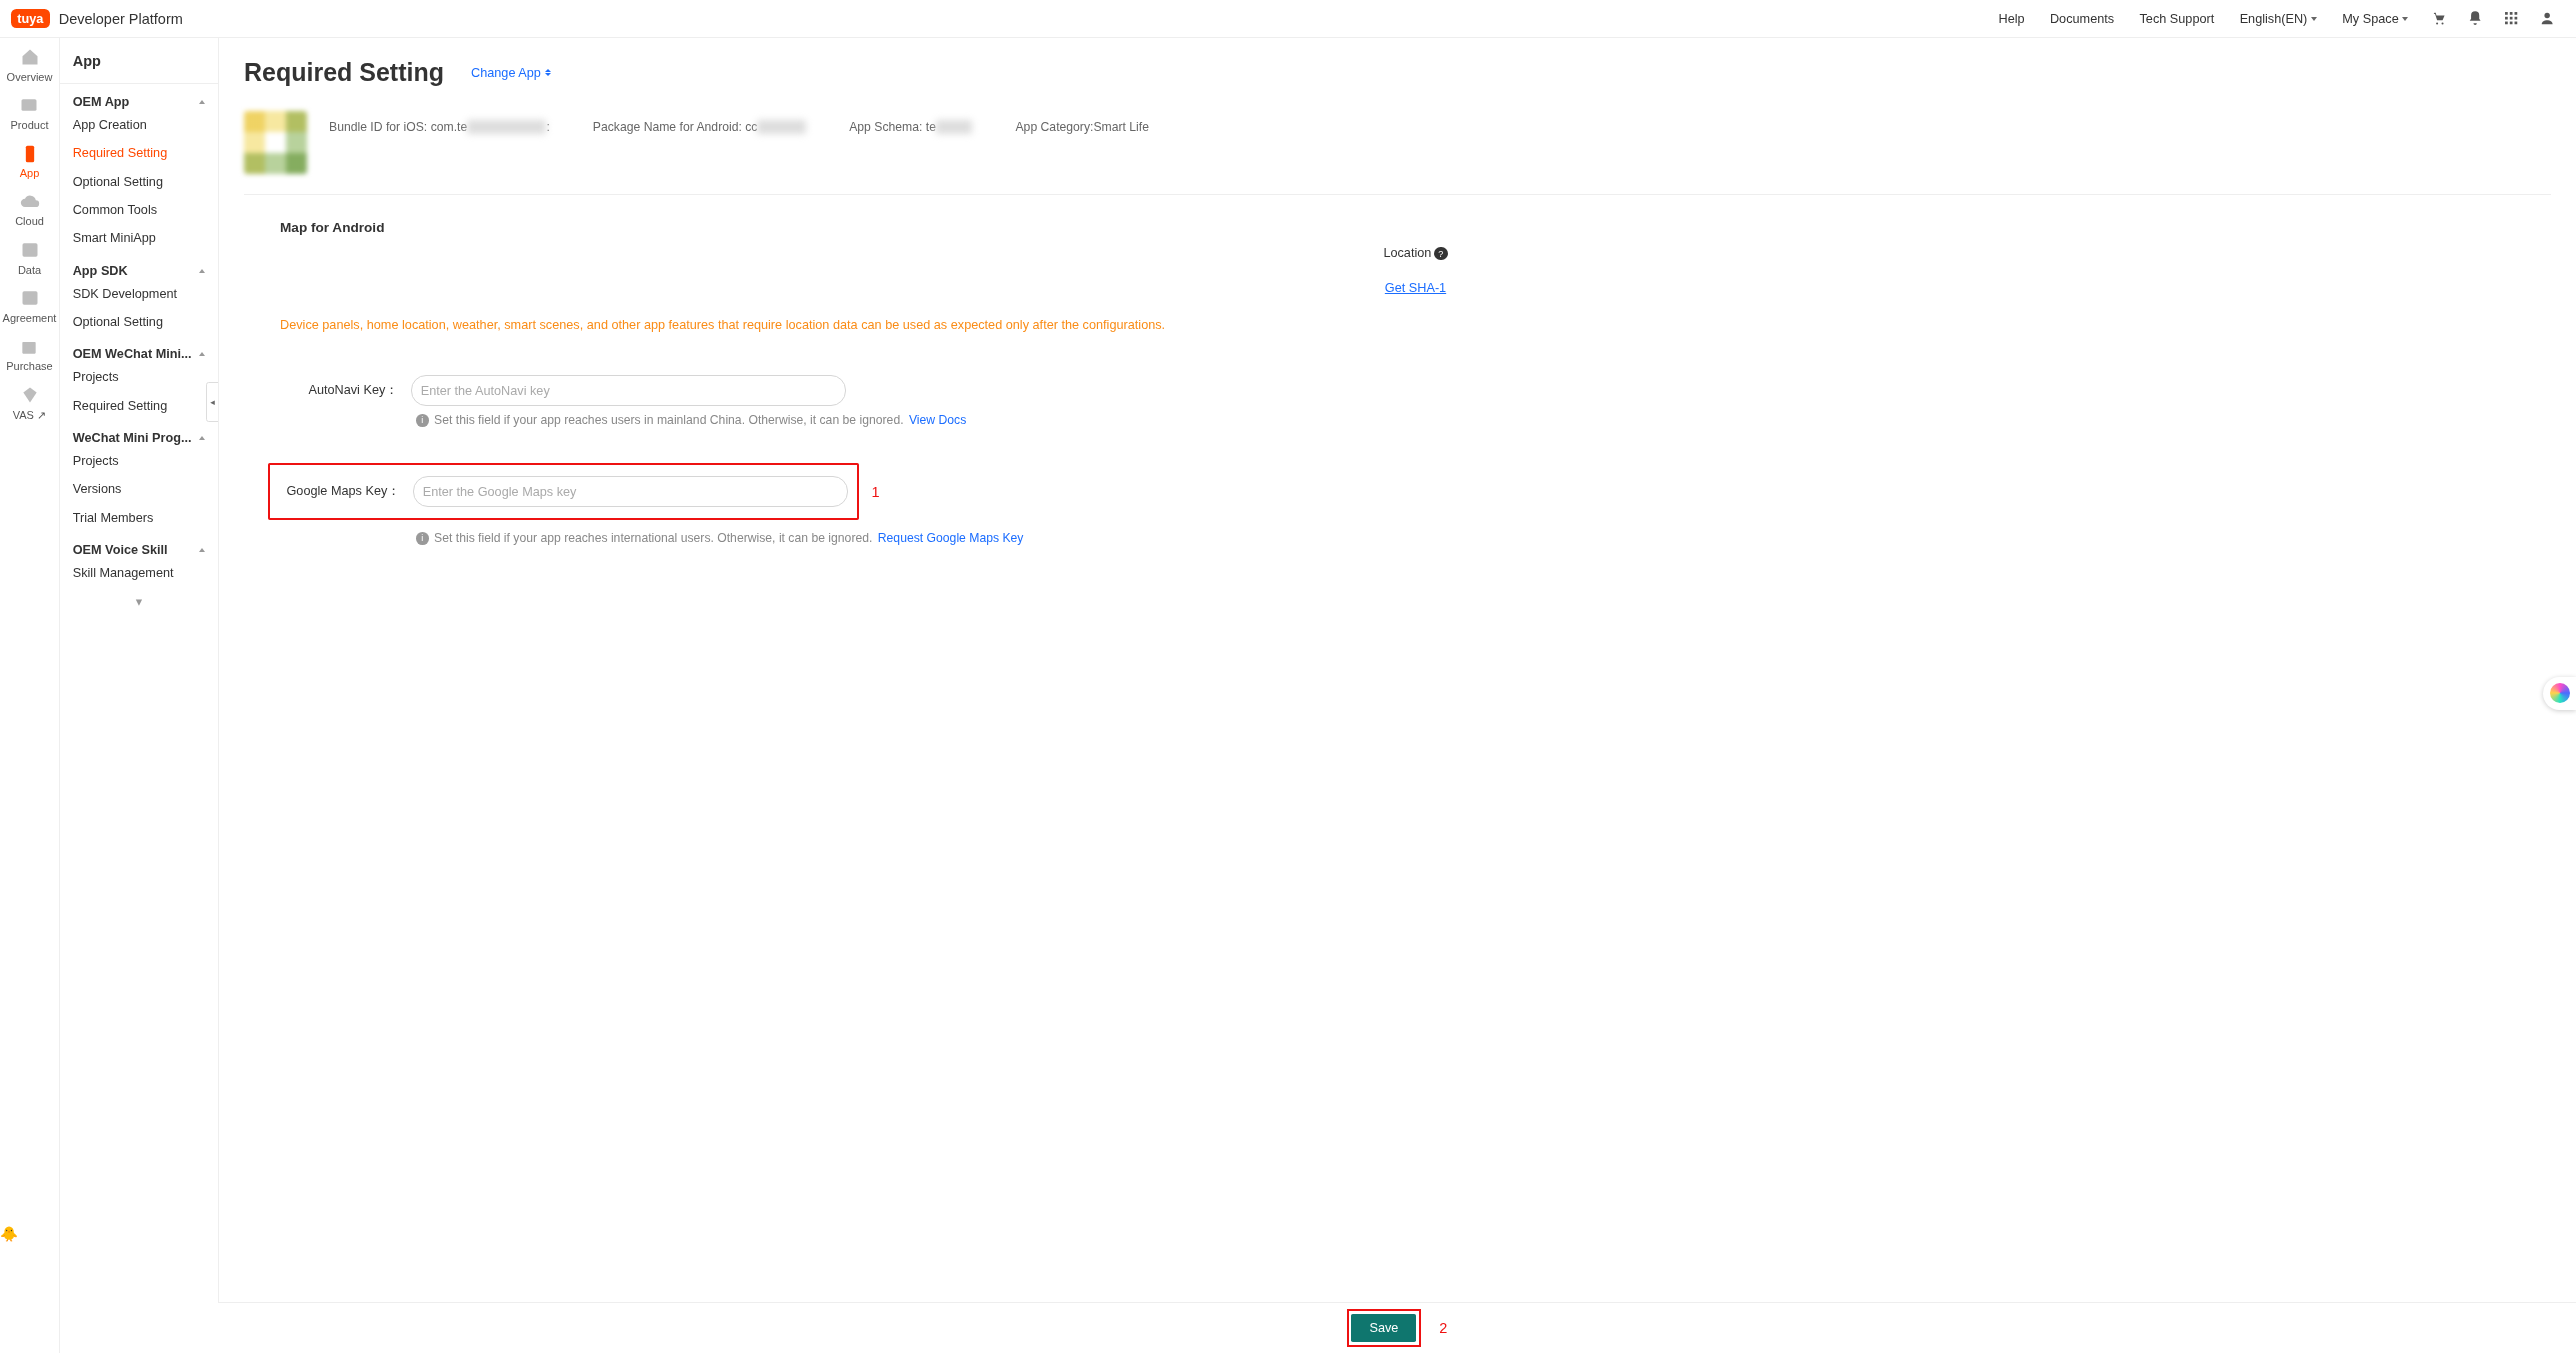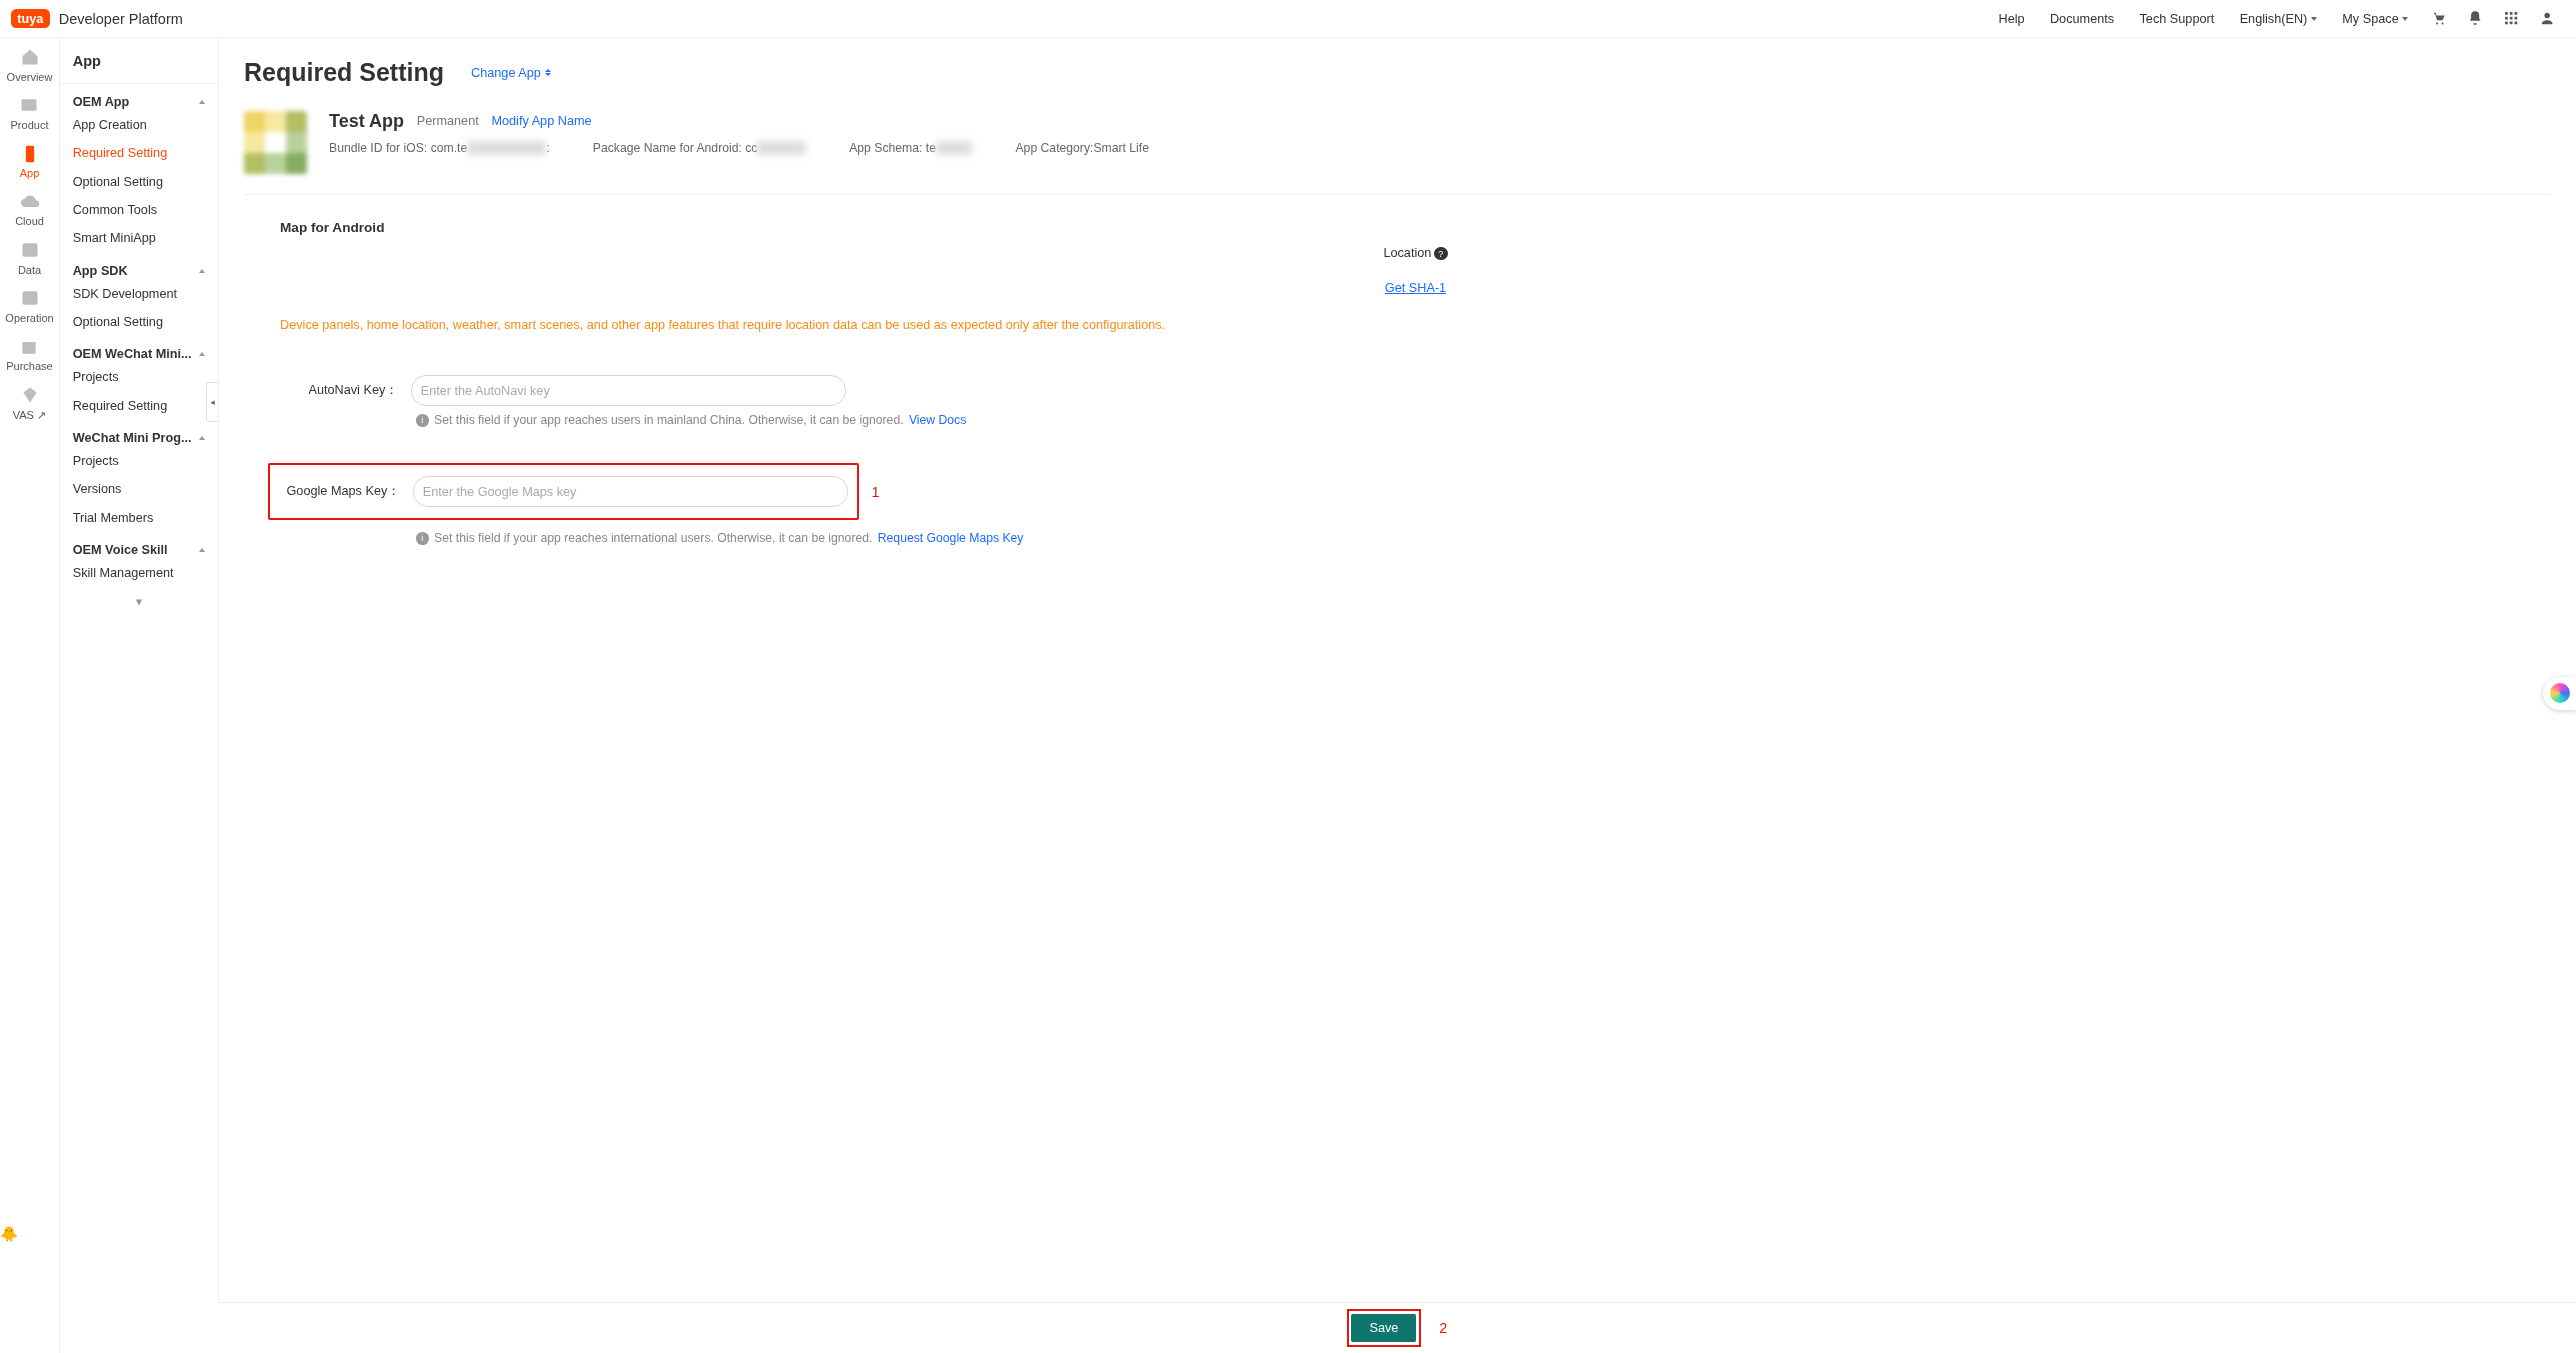--- a/index.html
+++ b/index.html
@@ -185,21 +185,21 @@
           </svg>
         </span>
         <span>Data</span>
       </div>
     <div class="rail-item">
         <span class="rail-icon">
           <svg viewBox="0 0 24 24">
             <rect x="3" y="4" width="18" height="16" rx="2"></rect>
           </svg>
         </span>
-        <span>Operation</span>
+        <span>Agreement</span>
       </div>
     <div class="rail-item">
         <span class="rail-icon">
           <svg viewBox="0 0 24 24">
             <rect x="4" y="6" width="16" height="14" rx="1"></rect>
           </svg>
         </span>
         <span>Purchase</span>
       </div>
     <div class="rail-item">
@@ -264,25 +264,20 @@
         <span class="swap-icon">
             <span></span>
             <span></span>
           </span>
       </div>
     </div>
 
     <div class="app-info">
       <div class="app-thumb"></div>
       <div class="app-meta">
-        <div class="app-name-row">
-          <span class="app-name">Test App</span>
-          <span class="app-perm">Permanent</span>
-          <span class="modify-link">Modify App Name</span>
-        </div>
         <div class="app-ids">
           <span><span>Bundle ID for iOS:</span> <span>com.te</span><span class="blurred">xxxxxxxxxxxxx</span>:</span>
           <span><span>Package Name for Android:</span> <span>cc</span><span class="blurred">xxxxxxxx</span></span>
           <span><span>App Schema:</span> <span>te</span><span class="blurred">xxxxxx</span></span>
           <span><span>App Category:</span><span>Smart Life</span></span>
         </div>
       </div>
     </div>
 
 

